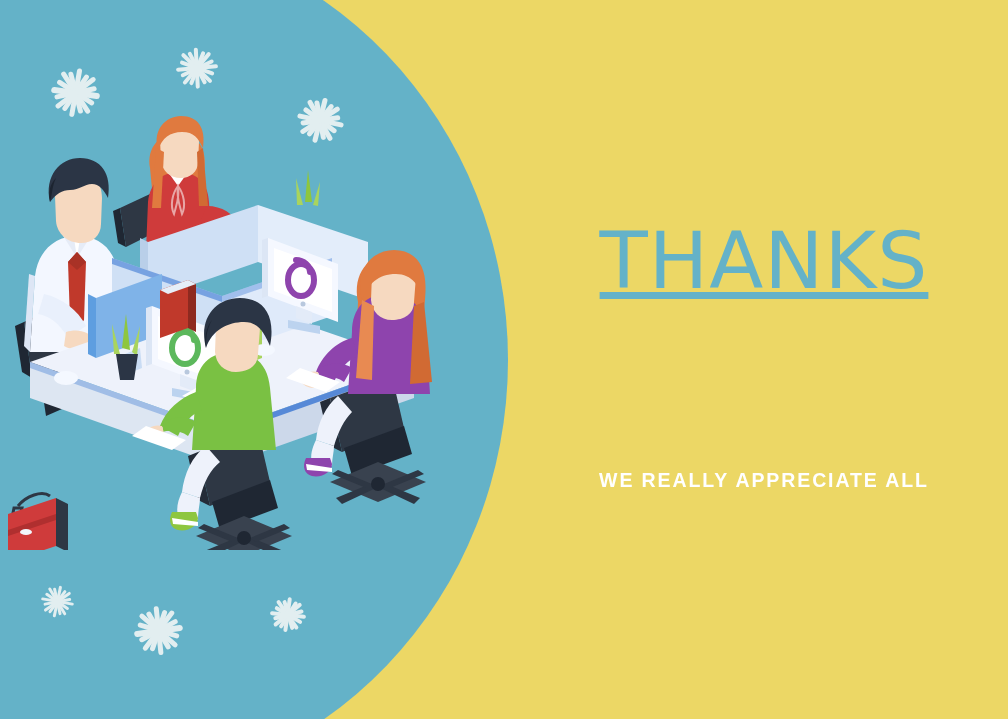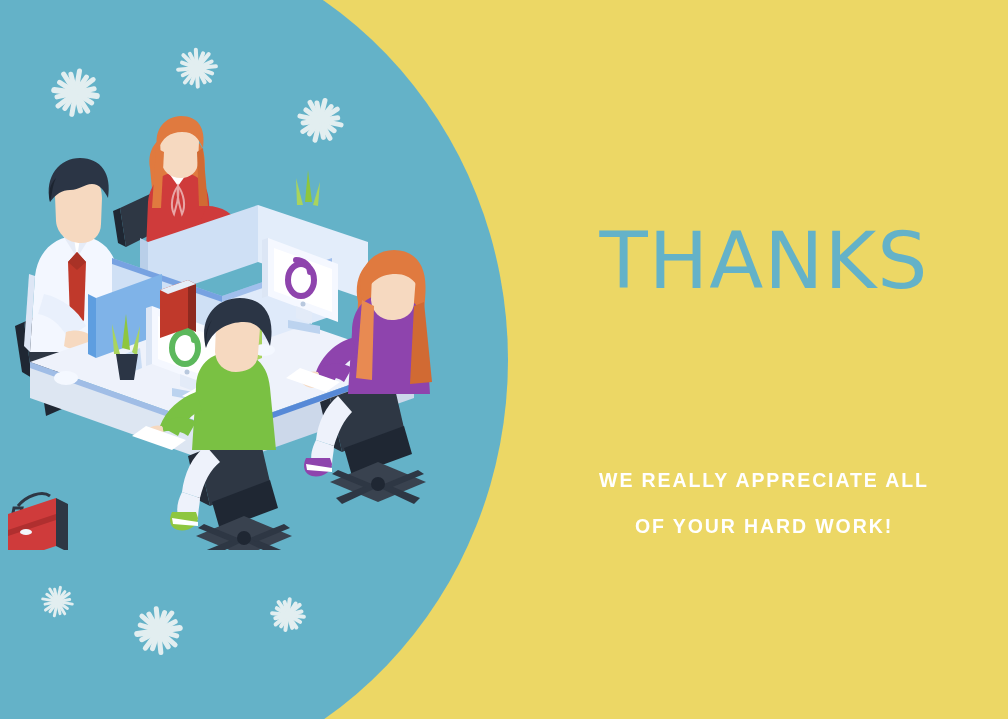--- a/index.html
+++ b/index.html
@@ -32,20 +32,21 @@
     position:absolute;left:520px;top:0;width:488px;height:719px;
   }
   .headline{
     position:absolute;left:0;width:488px;text-align:center;
     color:#64b2c8;
     font-family:"DejaVu Sans", sans-serif;
     font-weight:400;
     letter-spacing:1px;
     line-height:1;
     white-space:nowrap;
+    text-decoration:underline;
   }
   #headline1{top:222px;font-size:79px;}
   #headline2{top:330px;font-size:79px;}
   .subline{
     position:absolute;left:24px;width:440px;text-align:center;
     color:#ffffff;
     font-family:"Liberation Sans", sans-serif;
     font-weight:bold;
     font-size:19.5px;
     letter-spacing:1.9px;
@@ -366,16 +367,15 @@
         <ellipse cx="136" cy="496" rx="6" ry="3" fill="#f2f6fb"></ellipse>
         <path d="M128 470 C136 460 152 454 160 460" fill="none" stroke="#2e3744" stroke-width="3"></path>
       </g>
 
     </svg>
   </div>
 
   <div id="text-block">
     <div class="headline" id="headline1">THANKS</div>
     <div class="subline" id="subline1">WE REALLY APPRECIATE ALL</div>
-    <div class="subline" id="subline2">OF YOUR HARD WORK!</div>
   </div>
 
 </div>
 
 </body></html>

